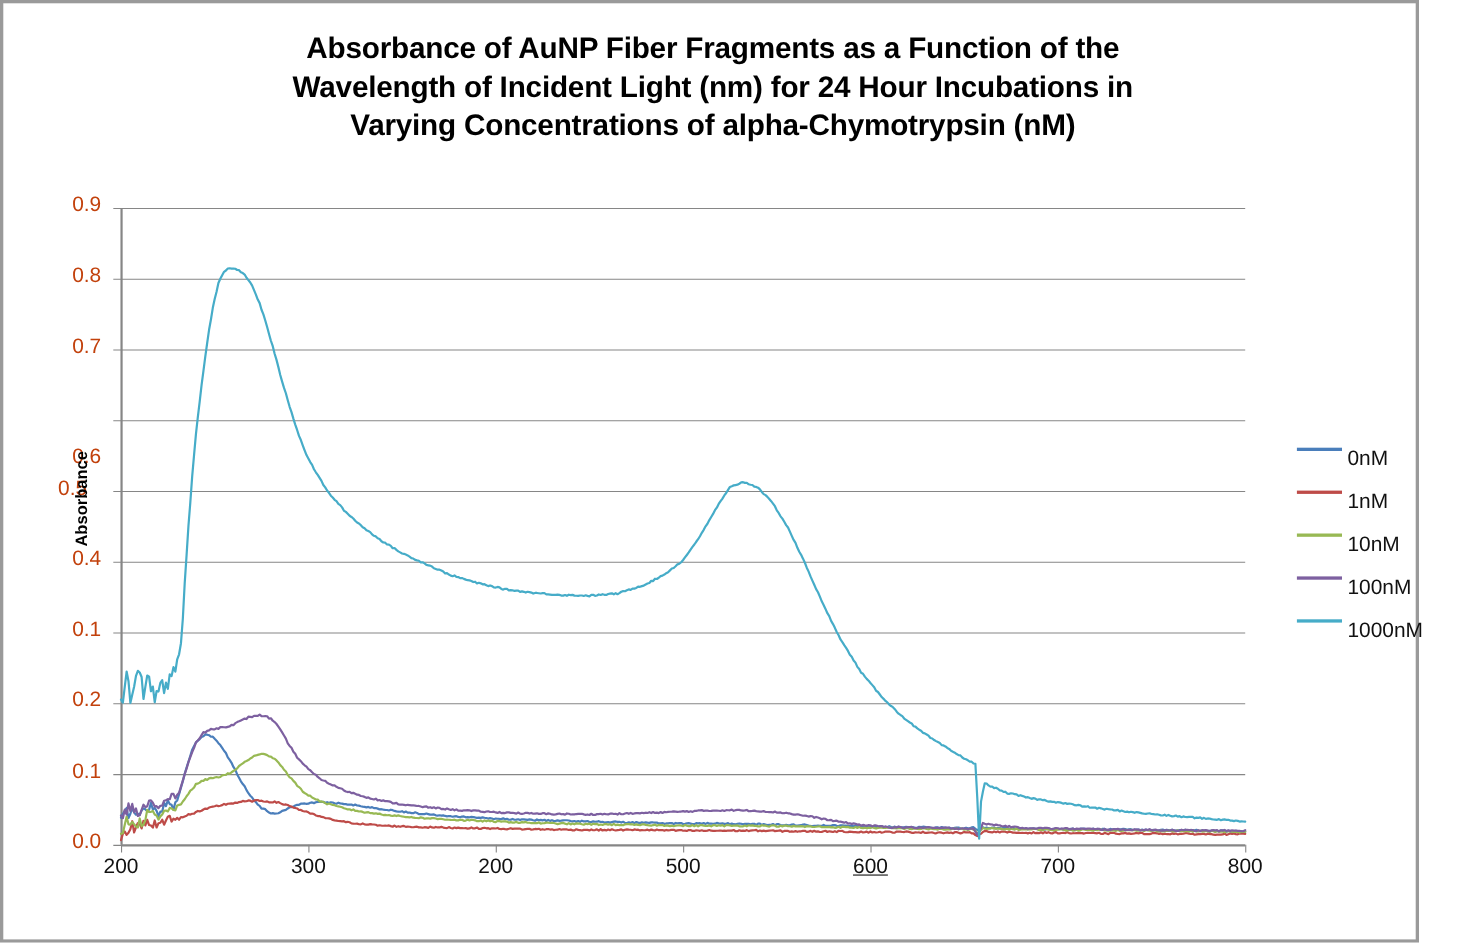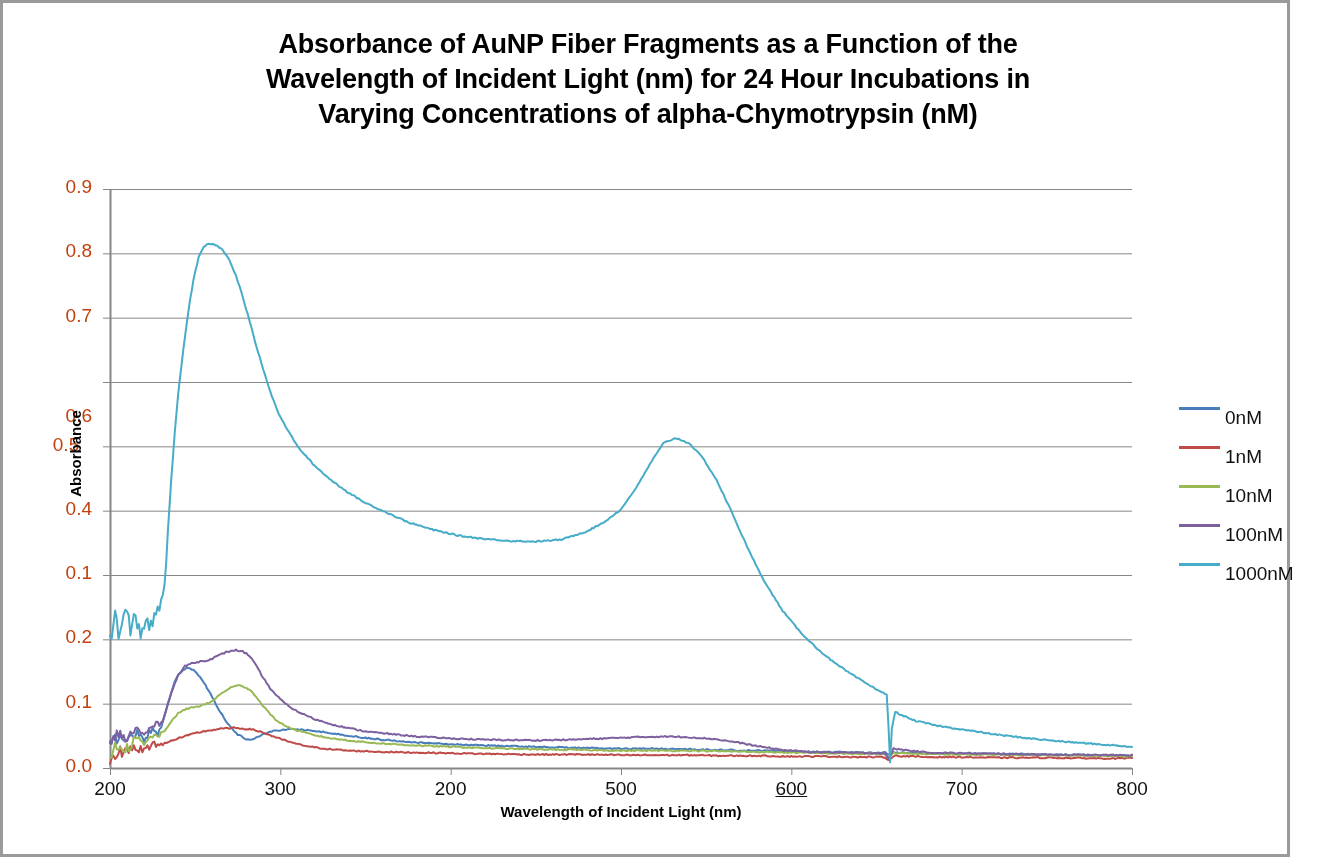--- a/index.html
+++ b/index.html
@@ -161,21 +161,20 @@
       <div class="xtick-label" style="left: 67px; top: 775px;">200</div>
       <div class="xtick-label" style="left: 237.333px; top: 775px;">300</div>
       <div class="xtick-label" style="left: 407.667px; top: 775px;">200</div>
       <div class="xtick-label" style="left: 578px; top: 775px;">500</div>
       <div class="xtick-label" style="left: 748.333px; top: 775px; text-decoration: underline;">600</div>
       <div class="xtick-label" style="left: 918.667px; top: 775px;">700</div>
       <div class="xtick-label" style="left: 1089px; top: 775px;">800</div>
     </div>
 
   <div id="y-axis-title">Absorbance</div>
-  <div id="x-axis-title">Wavelength of Incident Light (nm)</div>
 
   <div id="legend">
       <div class="legend-row">
         <span class="legend-swatch" style="background: rgb(74, 126, 187);"></span>
         <span class="legend-label">0nM</span>
       </div>
       <div class="legend-row">
         <span class="legend-swatch" style="background: rgb(190, 75, 72);"></span>
         <span class="legend-label">1nM</span>
       </div>

